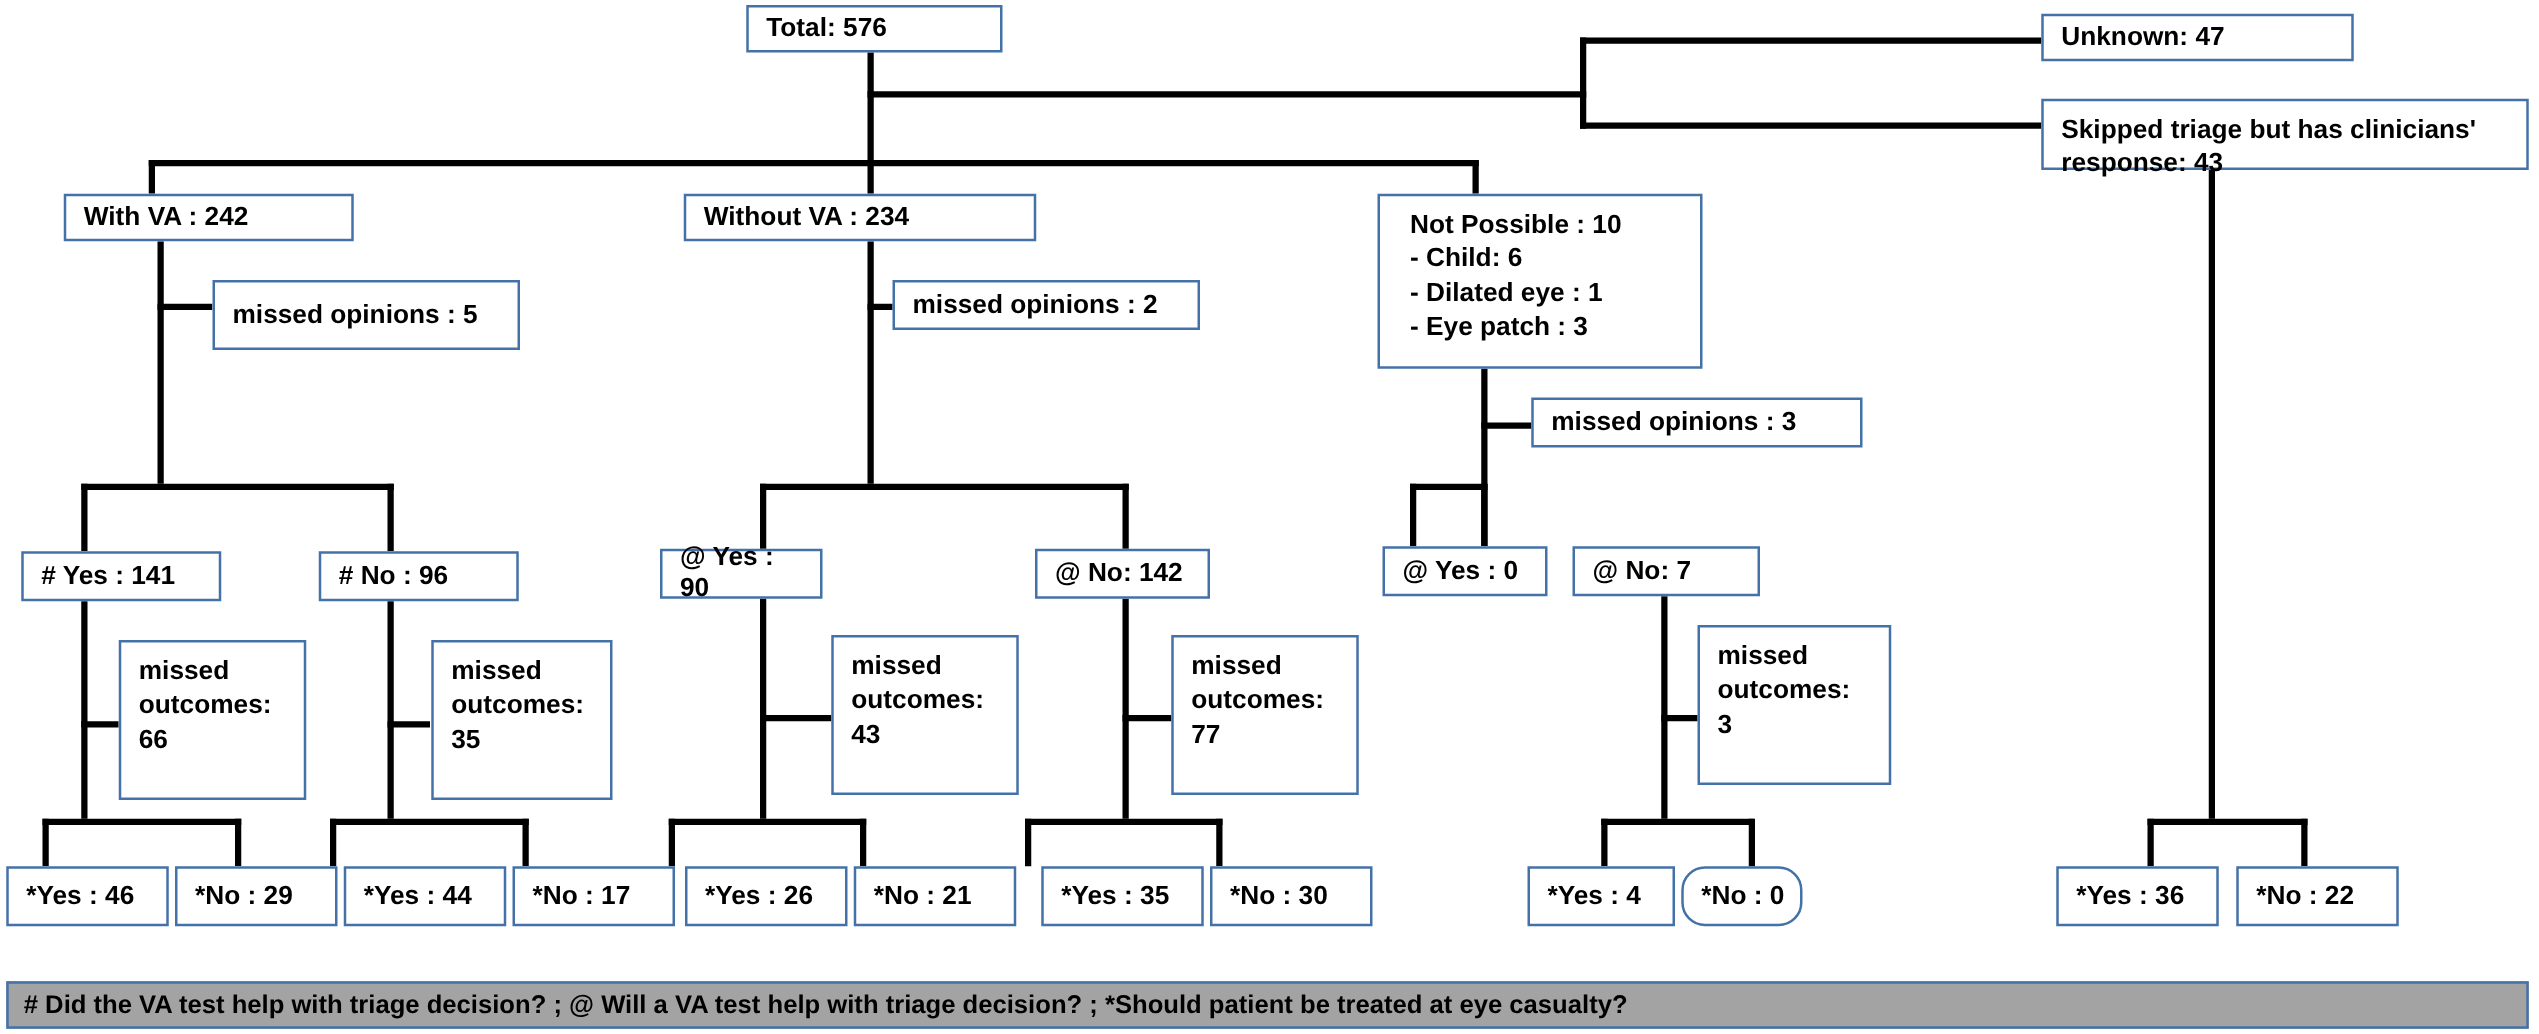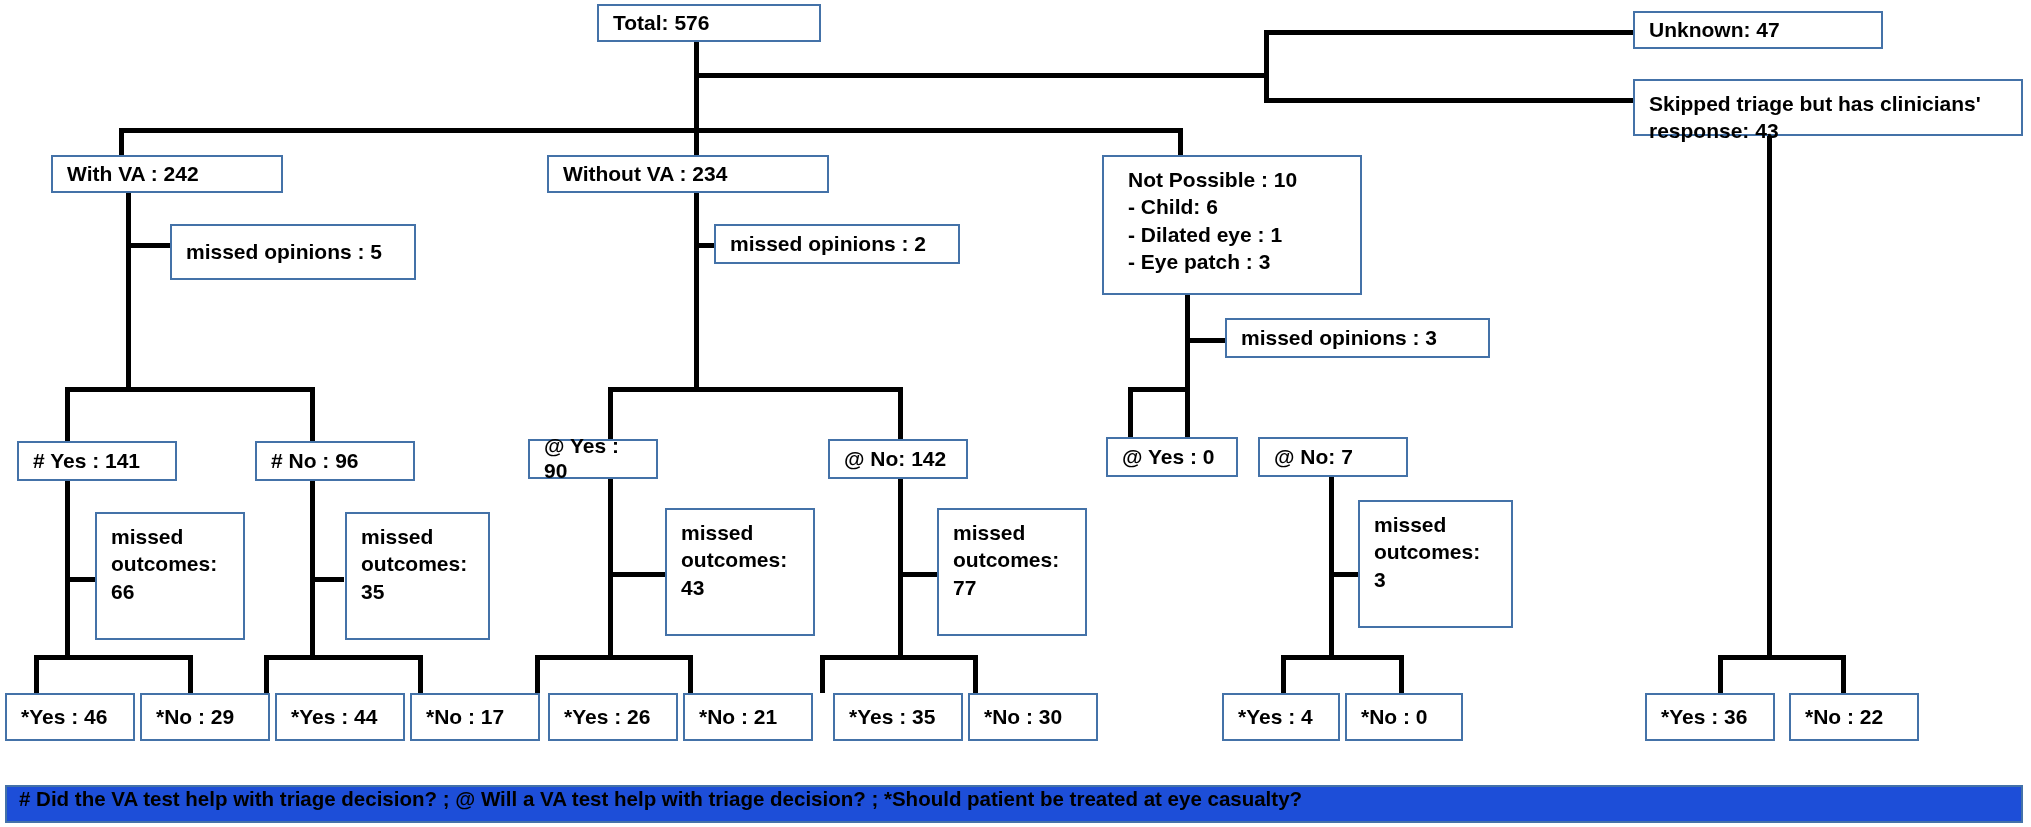--- a/index.html
+++ b/index.html
@@ -54,23 +54,23 @@
   .lnh { height: 5px; }
   
   #legend {
     position: absolute;
     left: 5px;
     top: 785px;
     width: 2018px;
     height: 38px;
     box-sizing: border-box;
     border: 2px solid #4472a8;
-    background: #1d4ed8;
+    background: #a3a3a3;
     display: flex;
-    align-items: flex-start;
+    align-items: center;
     padding-left: 12px;
     font-weight: bold;
     font-size: 20.5px;
     color: #000;
     z-index: 3;
   }
 </style>
 </head>
 <body>
 
@@ -137,21 +137,21 @@
   <div class="ln lnh" style="left:1329px; top:572px; width:30px;"></div>
   <div class="ln lnh" style="left:1281px; top:655px; width:122px;"></div>
   <div class="ln lnv" style="left:1281px; top:655px; height:38px;"></div>
   <div class="ln lnv" style="left:1399px; top:655px; height:38px;"></div>
 
   <div class="ln lnv" style="left:1767px; top:136px; height:519px;"></div>
   <div class="ln lnh" style="left:1718px; top:655px; width:128px;"></div>
   <div class="ln lnv" style="left:1718px; top:655px; height:38px;"></div>
   <div class="ln lnv" style="left:1841px; top:655px; height:38px;"></div>
 
-  <div class="node pad" style="left:597px; top:4px; width:224px; height:38px;">
+  <div class="node pad" style="left:597px; top:4px; width:205px; height:38px;">
     <span class="txt">Total: 576</span>
   </div>
 
   <div class="node pad" style="left:1633px; top:11px; width:250px; height:38px;">
     <span class="txt">Unknown: 47</span>
   </div>
 
   <div class="node pad multiline topalign" style="left:1633px; top:79px; width:390px; height:57px;">
     <span class="txt">Skipped triage but has clinicians'
 response: 43</span>
@@ -258,21 +258,21 @@
   </div>
   <div class="node pad" style="left:833px; top:693px; width:130px; height:48px;">
     <span class="txt">*Yes : 35</span>
   </div>
   <div class="node pad" style="left:968px; top:693px; width:130px; height:48px;">
     <span class="txt">*No : 30</span>
   </div>
   <div class="node pad" style="left:1222px; top:693px; width:118px; height:48px;">
     <span class="txt">*Yes : 4</span>
   </div>
-  <div class="node pad" style="left:1345px; top:693px; width:118px; height:48px;">
+  <div class="node pad" style="left:1345px; top:693px; width:97px; height:48px;border-radius:19px;">
     <span class="txt">*No : 0</span>
   </div>
   <div class="node pad" style="left:1645px; top:693px; width:130px; height:48px;">
     <span class="txt">*Yes : 36</span>
   </div>
   <div class="node pad" style="left:1789px; top:693px; width:130px; height:48px;">
     <span class="txt">*No : 22</span>
   </div>
 
   <div id="legend">

